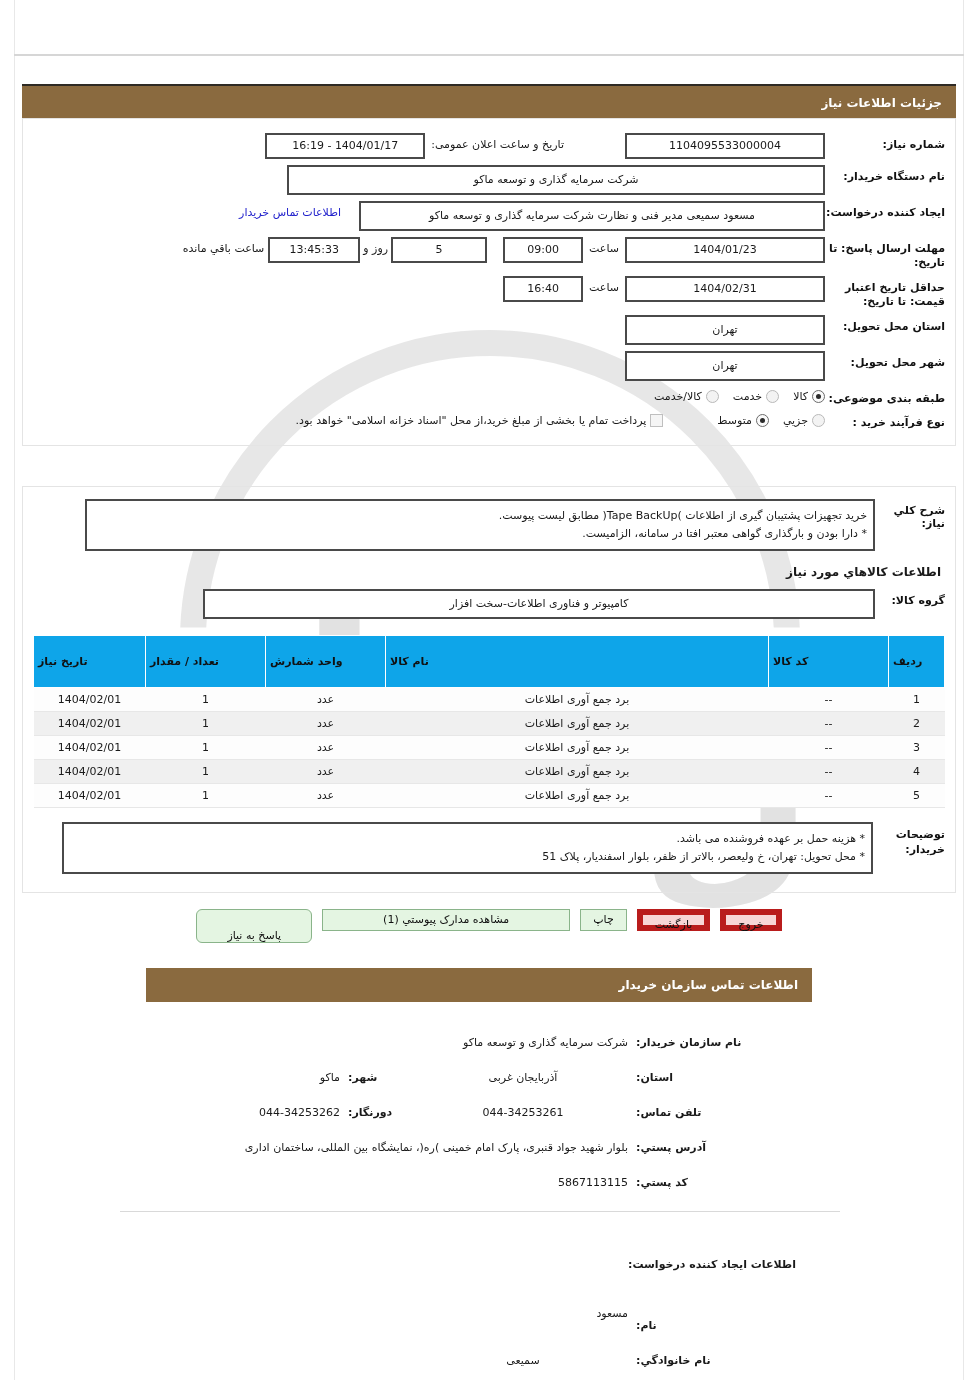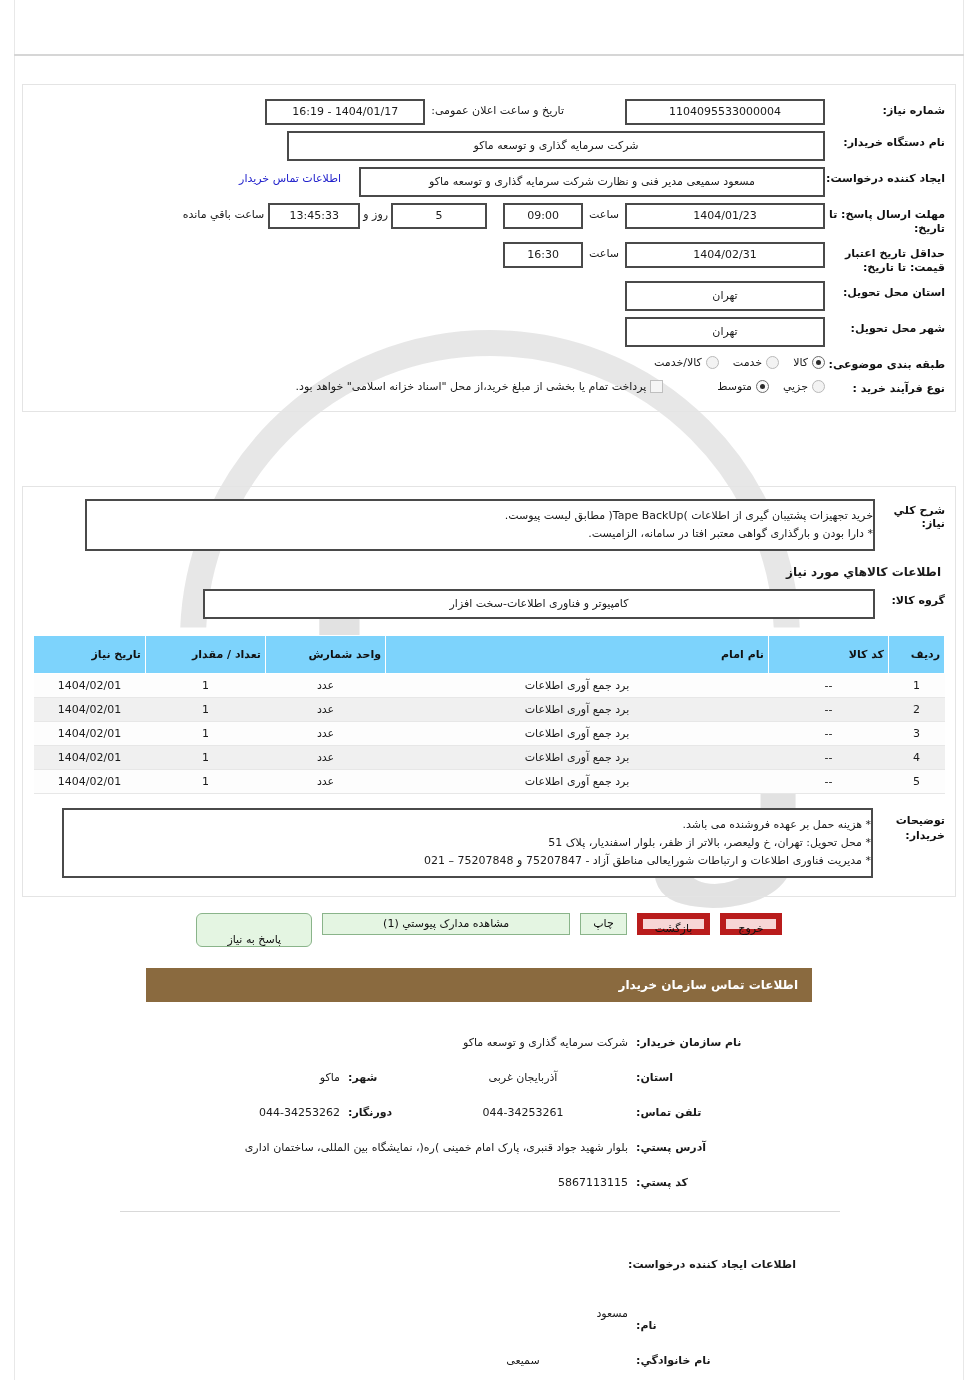--- a/index.html
+++ b/index.html
@@ -149,21 +149,21 @@
     border: 1px solid #bfbfbf;
     background: #f5f5f5;
     display:inline-block;
     flex: 0 0 auto;
   }
 
   
   .desc-box {
     border: 2px solid #4a4a4a;
     background: #ffffff;
-    padding: 6px 0;
+    padding: 6px 6px;
     font-size: 11px;
     line-height: 18px;
     text-align: right;
     margin-left: 29px;
   }
 
   .subhead {
     font-size: 12px;
     font-weight: bold;
     margin: 14px 0 10px 0;
@@ -171,28 +171,28 @@
   }
 
   
   table.goods {
     width: 100%;
     border-collapse: collapse;
     font-size: 11px;
     background: transparent;
   }
   table.goods th {
-    background: #7dd3fc;
+    background: #0ea5e9;
     color: #111;
     font-weight: bold;
     font-size: 11px;
     height: 22px;
     border: 1px solid #ffffff;
-    text-align: right;
-    padding: 12px 4px;
+    text-align: left;
+    padding: 19px 4px;
   }
   table.goods td {
     height: 24px;
     border: none;
     border-bottom: 1px solid #e7e7e7;
     text-align: center;
     padding: 2px 4px;
     background: #fdfdfd;
   }
   table.goods tr.alt td { background: #f0f0f0; }
@@ -250,20 +250,21 @@
   <div class="wm-text wm-3">ل</div>
 </div>
 
 <div class="page">
 
   <div class="edge-left"></div>
   <div class="edge-right"></div>
   <div class="top-rule"></div>
 
   <div style="position:absolute; left:22px; top:84px; width:934px;">
+    <div class="bar">جزئیات اطلاعات نیاز</div>
 
     <div class="panel" style="padding:14px 10px 10px 10px;">
 
       <div class="row">
         <div class="lbl lbl-w">شماره نیاز:</div>
         <div class="box" style="width:200px;">1104095533000004</div>
         <div class="inline-lbl" style="margin-right:55px;">تاریخ و ساعت اعلان عمومی:</div>
         <div class="box" style="width:160px;">1404/01/17 - 16:19</div>
       </div>
 
@@ -286,21 +287,21 @@
         <div class="box" style="width:96px; margin-right:16px;">5</div>
         <div class="inline-lbl" style="padding:5px 3px 0 3px;">روز و</div>
         <div class="box" style="width:92px;">13:45:33</div>
         <div class="inline-lbl" style="padding:5px 4px 0 4px;">ساعت باقي مانده</div>
       </div>
 
       <div class="row">
         <div class="lbl lbl-w" style="line-height:14px;">حداقل تاریخ اعتبار قیمت: تا تاریخ:</div>
         <div class="box" style="width:200px;">1404/02/31</div>
         <div class="inline-lbl">ساعت</div>
-        <div class="box" style="width:80px;">16:30</div>
+        <div class="box" style="width:80px;">16:40</div>
       </div>
 
       <div class="row">
         <div class="lbl lbl-w">استان محل تحویل:</div>
         <div class="box" style="width:200px; height:30px;">تهران</div>
       </div>
 
       <div class="row">
         <div class="lbl lbl-w">شهر محل تحویل:</div>
         <div class="box" style="width:200px; height:30px;">تهران</div>
@@ -351,21 +352,21 @@
       <div class="row" style="margin-bottom:16px;">
         <div class="lbl" style="width:70px;">گروه کالا:</div>
         <div class="box" style="width:672px; height:30px;">کامپیوتر و فناوری اطلاعات-سخت افزار</div>
       </div>
 
       <table class="goods">
         <thead>
           <tr>
             <th style="width:56px;">ردیف</th>
             <th style="width:120px;">کد کالا</th>
-            <th>نام امام</th>
+            <th>نام کالا</th>
             <th style="width:120px;">واحد شمارش</th>
             <th style="width:120px;">تعداد / مقدار</th>
             <th style="width:112px;">تاریخ نیاز</th>
           </tr>
         </thead>
         <tbody>
           <tr>
             <td>1</td>
             <td>--</td>
             <td>برد جمع آوری اطلاعات</td>
@@ -406,21 +407,20 @@
             <td>1404/02/01</td>
           </tr>
         </tbody>
       </table>
 
       <div class="row" style="margin-top:14px;">
         <div class="lbl" style="width:72px; line-height:15px;">توضیحات خریدار:</div>
         <div class="desc-box" style="width:830px;">
           <div>* هزینه حمل بر عهده فروشنده می باشد.</div>
           <div>* محل تحویل: تهران، خ ولیعصر، بالاتر از ظفر، بلوار اسفندیار، پلاک 51</div>
-          <div>* مدیریت فناوری اطلاعات و ارتباطات شورایعالی مناطق آزاد - 75207847 و 75207848 – 021</div>
         </div>
       </div>
 
     </div>
 
     <div class="btn-bar">
       <div class="btn danger">خروج</div>
       <div class="btn danger">بازگشت</div>
       <div class="btn">چاپ</div>
       <div class="btn" style="padding:0 60px;">مشاهده مدارک پیوستي (1)</div>

